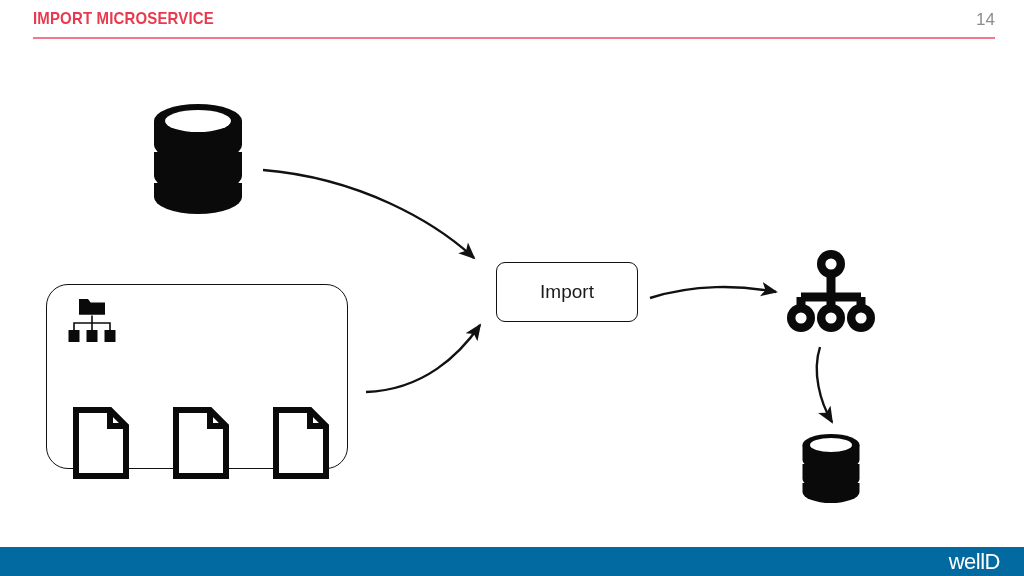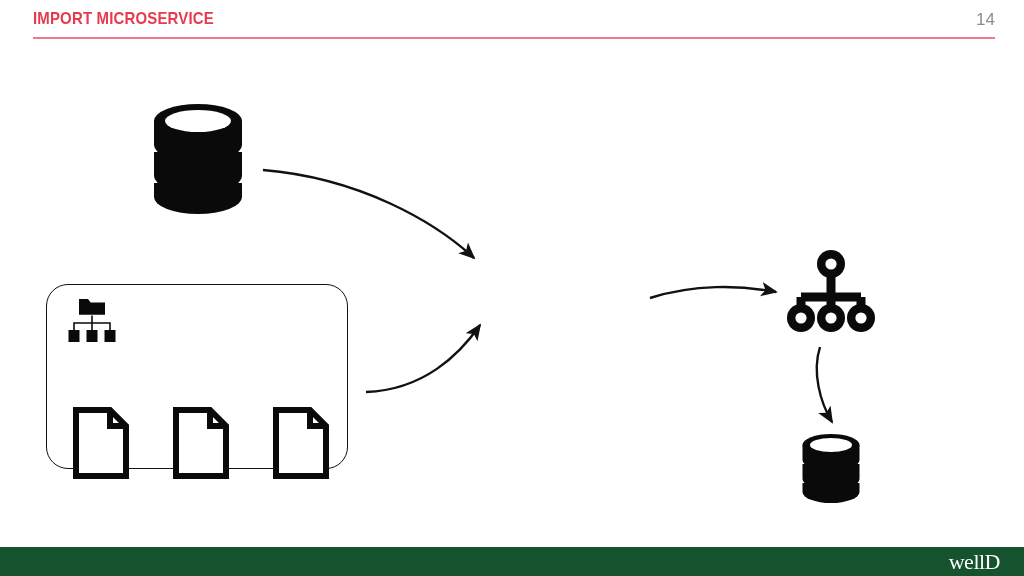--- a/index.html
+++ b/index.html
@@ -55,22 +55,21 @@
     background: #f2798b;
   }
 
   
   .slide-footer {
     position: absolute;
     left: 0;
     bottom: 0;
     width: 1024px;
     height: 29px;
-    background: #14532d;
-    font-family: Liberation Serif, serif;
+    background: #0369a1;
   }
   .brand-logo {
     position: absolute;
     right: 24px;
     top: 50%;
     transform: translateY(-50%);
     color: #ffffff;
     font-size: 22px;
     font-weight: 400;
     letter-spacing: -0.5px;
@@ -212,20 +211,25 @@
           <path d="M37,3 v16 h16" fill="none" stroke="#0a0a0a" stroke-width="6"></path>
         </svg>
         <svg class="doc-icon" viewBox="0 0 56 72">
           <path d="M3,3 h34 l16,16 v50 h-50 z" fill="#ffffff" stroke="#0a0a0a" stroke-width="6" stroke-linejoin="miter"></path>
           <path d="M37,3 v16 h16" fill="none" stroke="#0a0a0a" stroke-width="6"></path>
         </svg>
       </div>
     </div>
   </div>
 
+  <div class="node" id="node-import-box">
+    <div class="import-box">
+      <span class="import-label">Import</span>
+    </div>
+  </div>
 
   <div class="node" id="node-microservice">
     <svg viewBox="0 0 88 84" width="88" height="84">
       <g stroke="#0a0a0a" fill="none">
         <path d="M44,24 v12" stroke-width="9"></path>
         <path d="M14,48 h60" stroke-width="9"></path>
         <path d="M14,48 v10 M44,36 v22 M74,48 v10" stroke-width="9"></path>
       </g>
       <g fill="#0a0a0a">
         <circle cx="44" cy="15" r="14"></circle>

